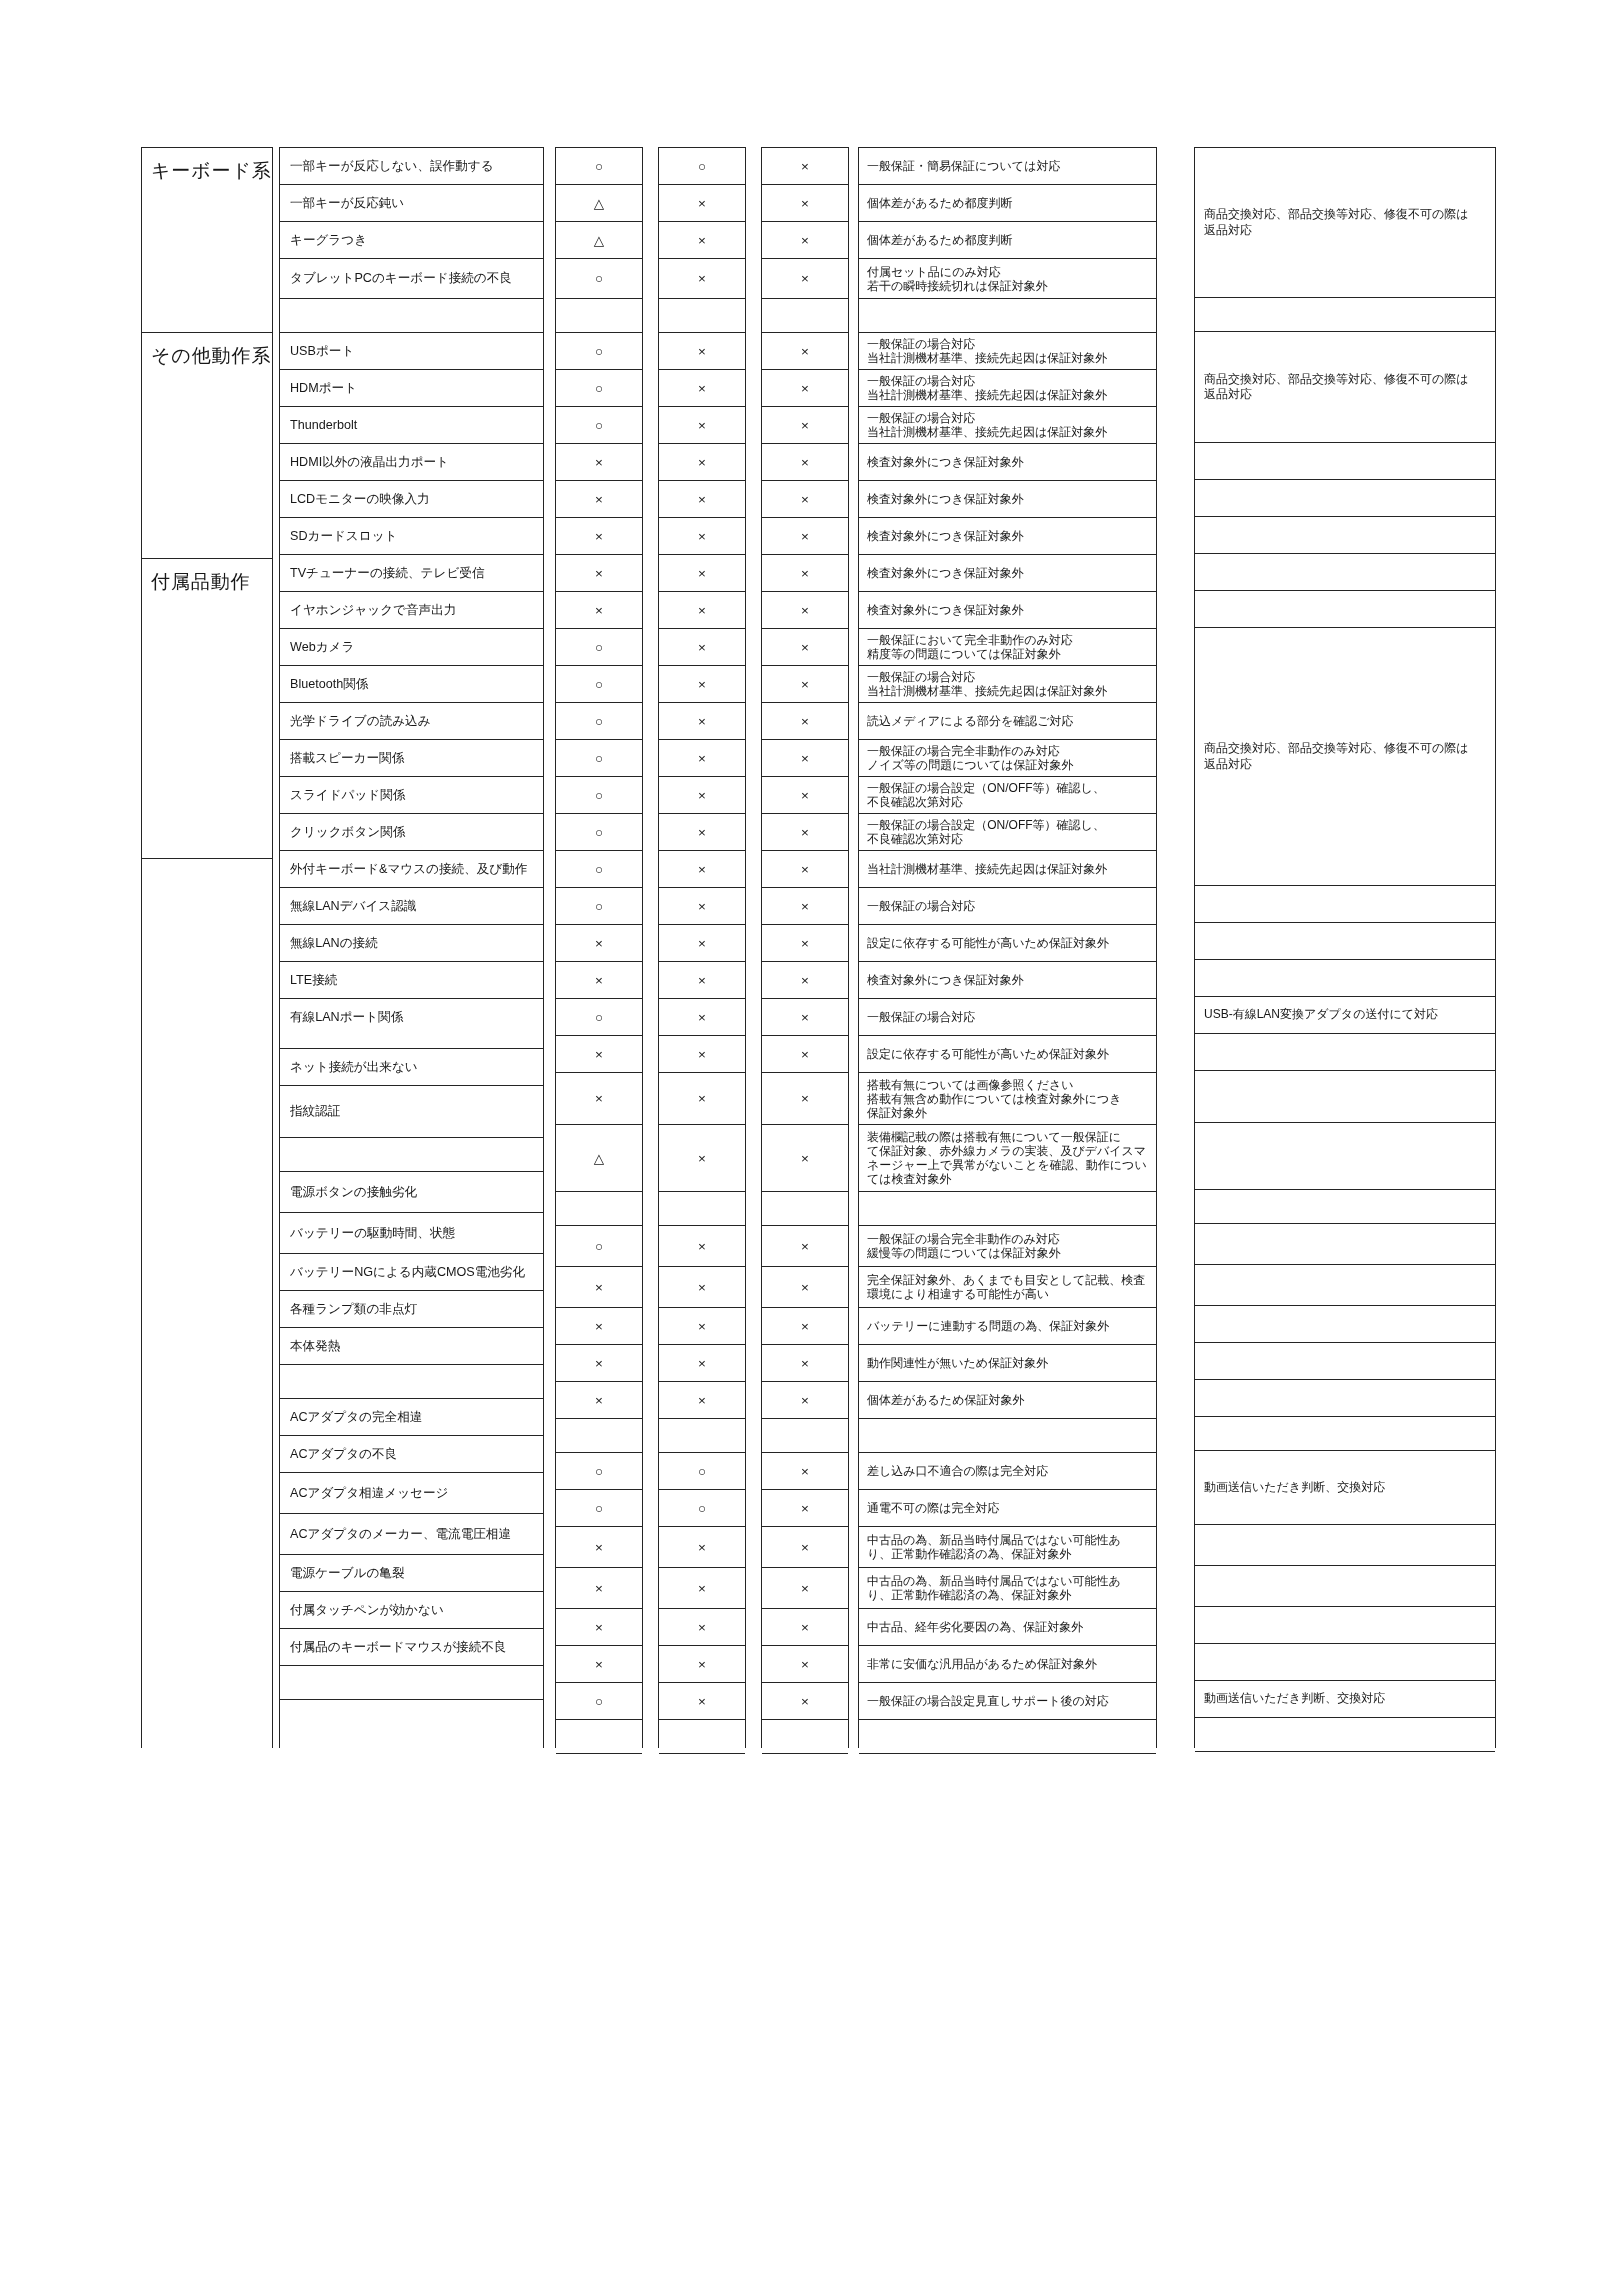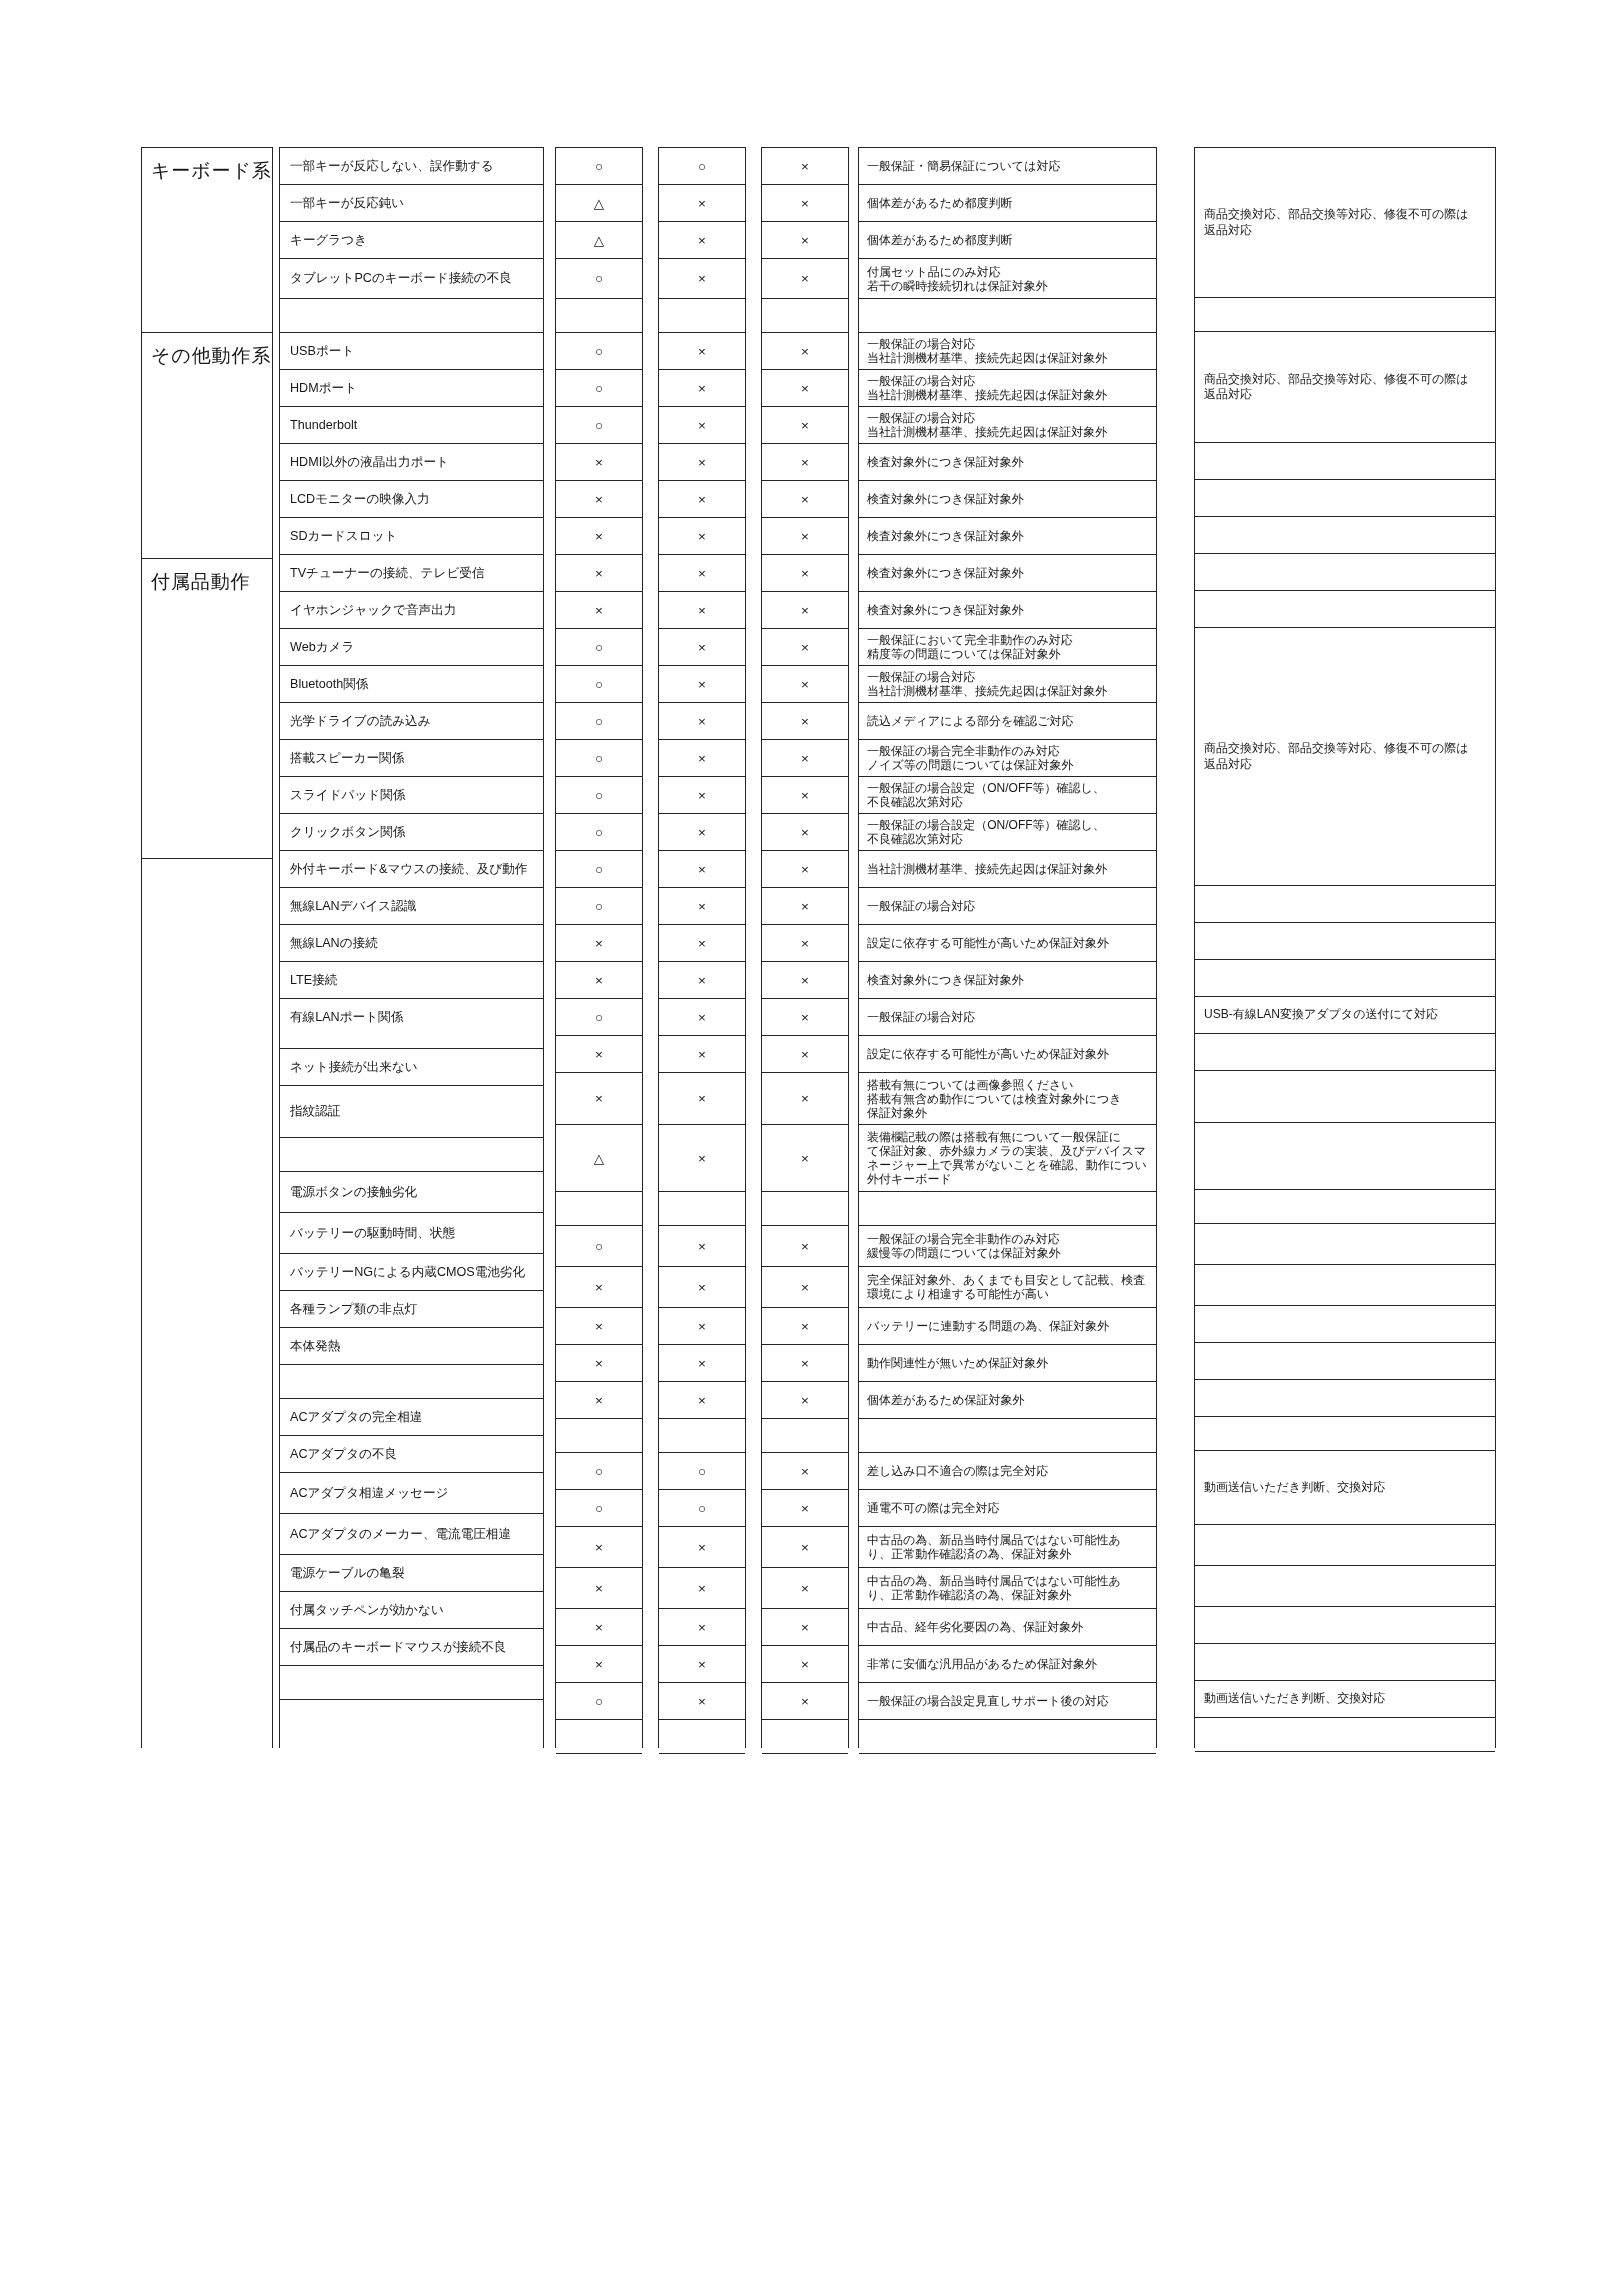--- a/index.html
+++ b/index.html
@@ -601,21 +601,21 @@
         </div>
         <div class="cell desc-cell" style="height: 52px;">
           <div class="txtline">搭載有無については画像参照ください</div>
           <div class="txtline">搭載有無含め動作については検査対象外につき</div>
           <div class="txtline">保証対象外</div>
         </div>
         <div class="cell desc-cell" style="height: 67px;">
           <div class="txtline">装備欄記載の際は搭載有無について一般保証に</div>
           <div class="txtline">て保証対象、赤外線カメラの実装、及びデバイスマ</div>
           <div class="txtline">ネージャー上で異常がないことを確認、動作につい</div>
-          <div class="txtline">外付キーボード</div>
+          <div class="txtline">ては検査対象外</div>
         </div>
         <div class="cell" style="height: 34px;"></div>
         <div class="cell desc-cell" style="height: 41px;">
           <div class="txtline">一般保証の場合完全非動作のみ対応</div>
           <div class="txtline">緩慢等の問題については保証対象外</div>
         </div>
         <div class="cell desc-cell" style="height: 41px;">
           <div class="txtline">完全保証対象外、あくまでも目安として記載、検査</div>
           <div class="txtline">環境により相違する可能性が高い</div>
         </div>

